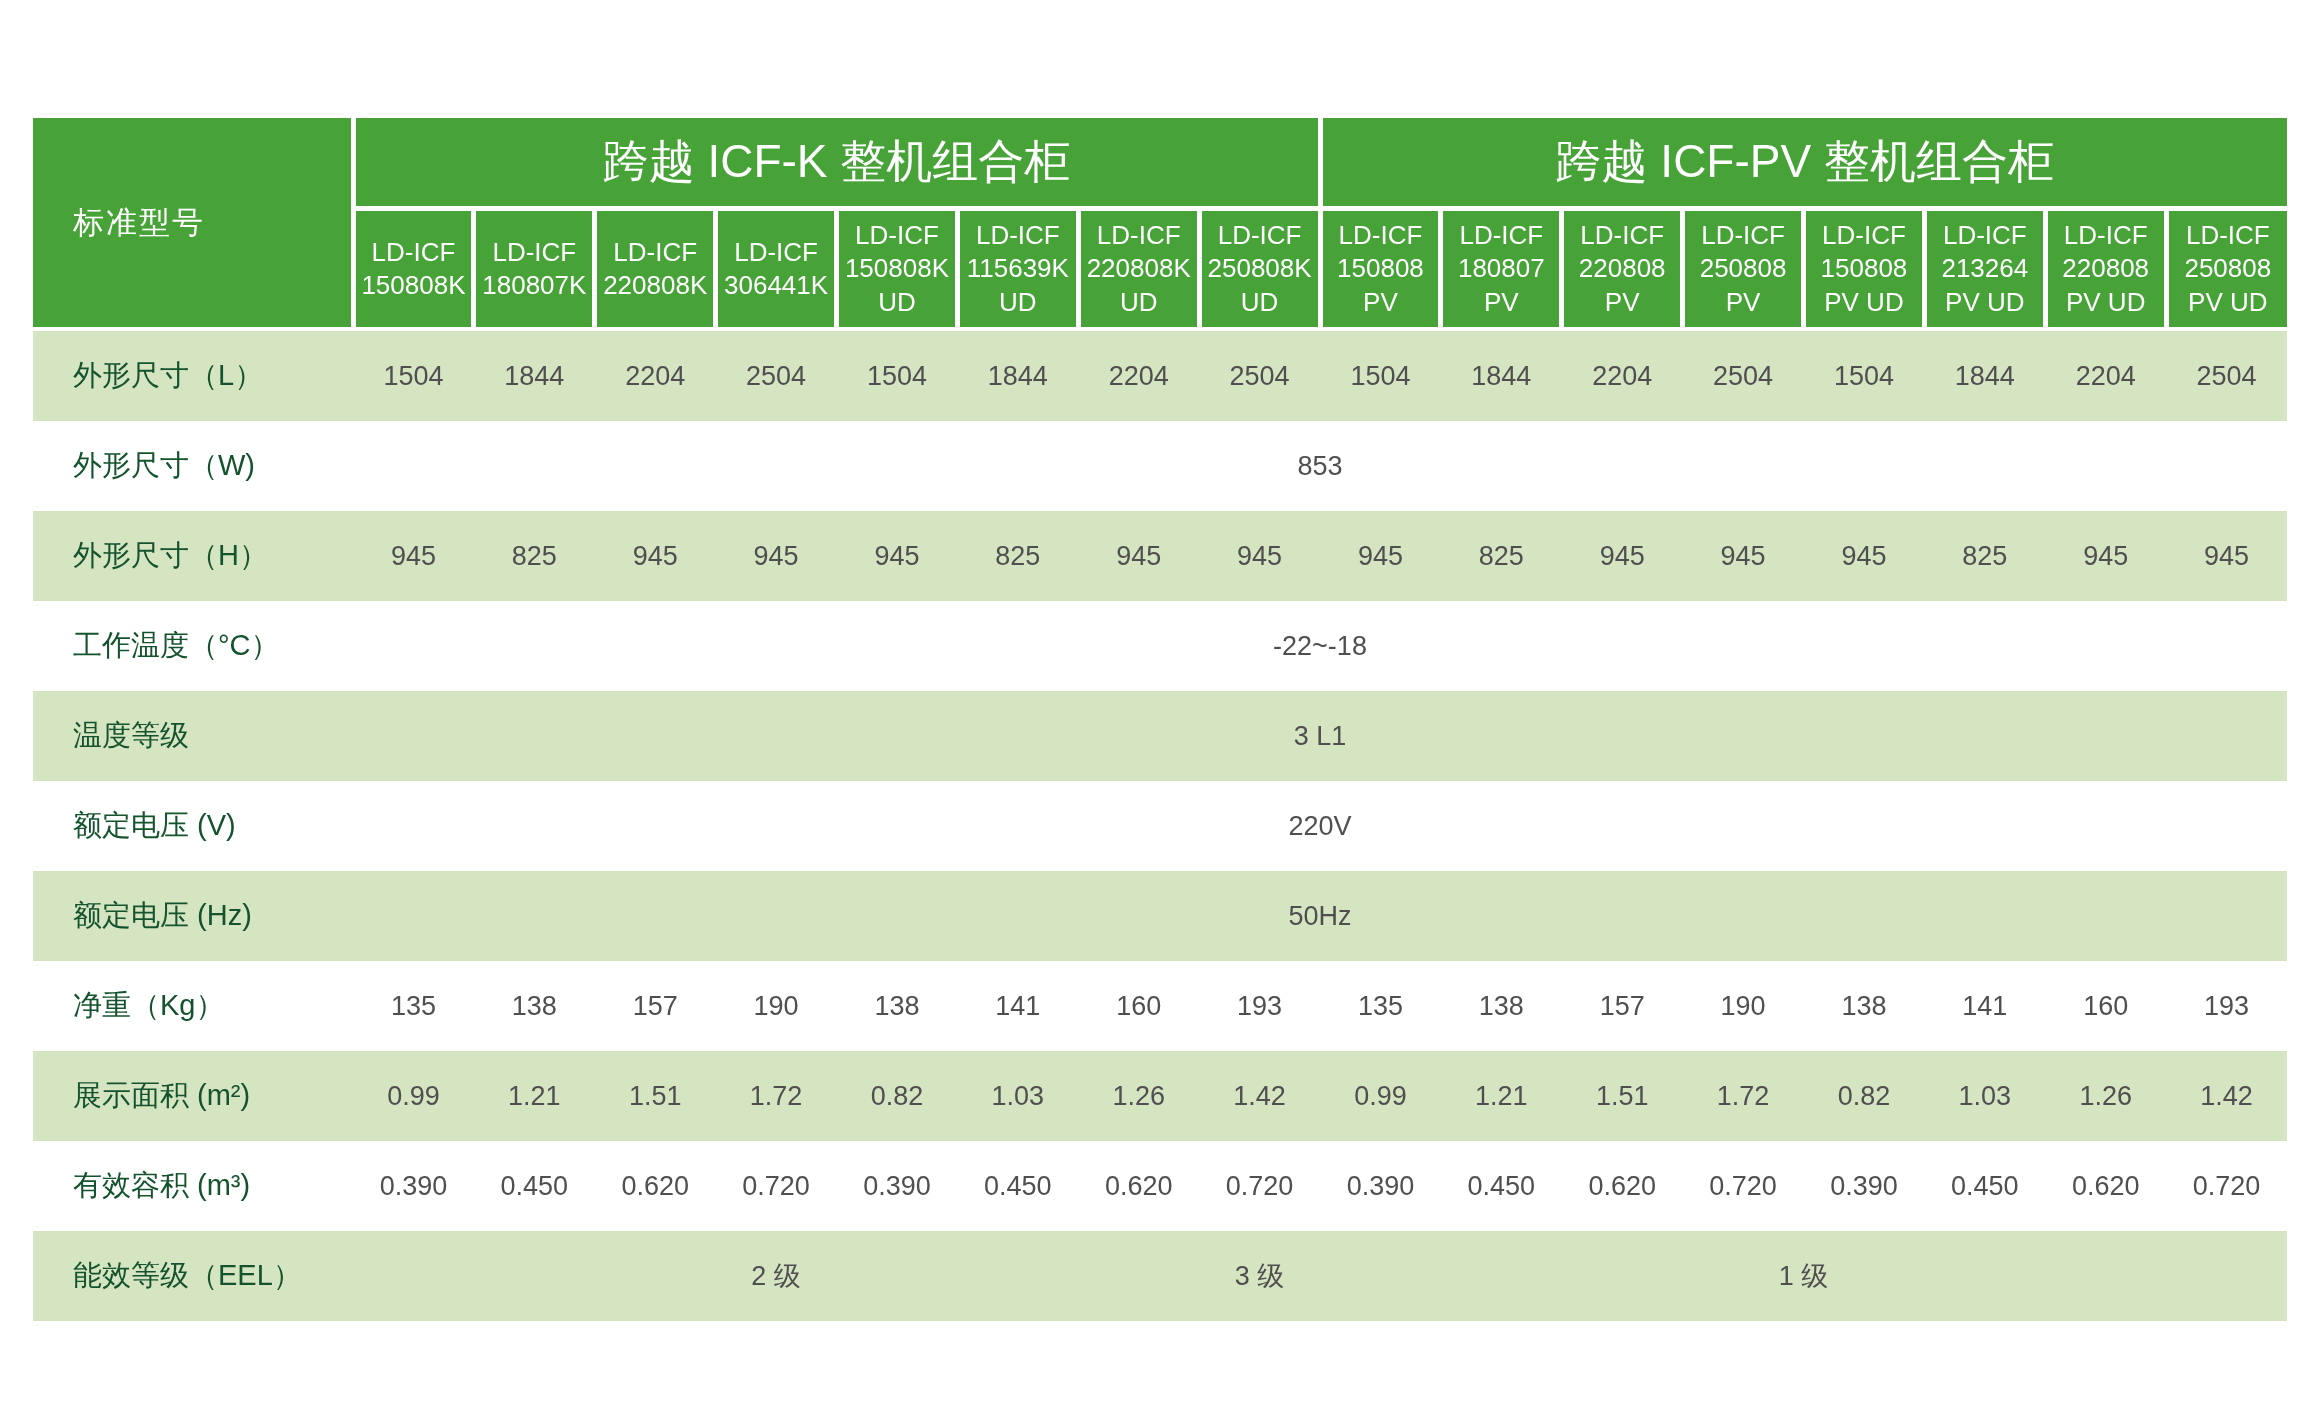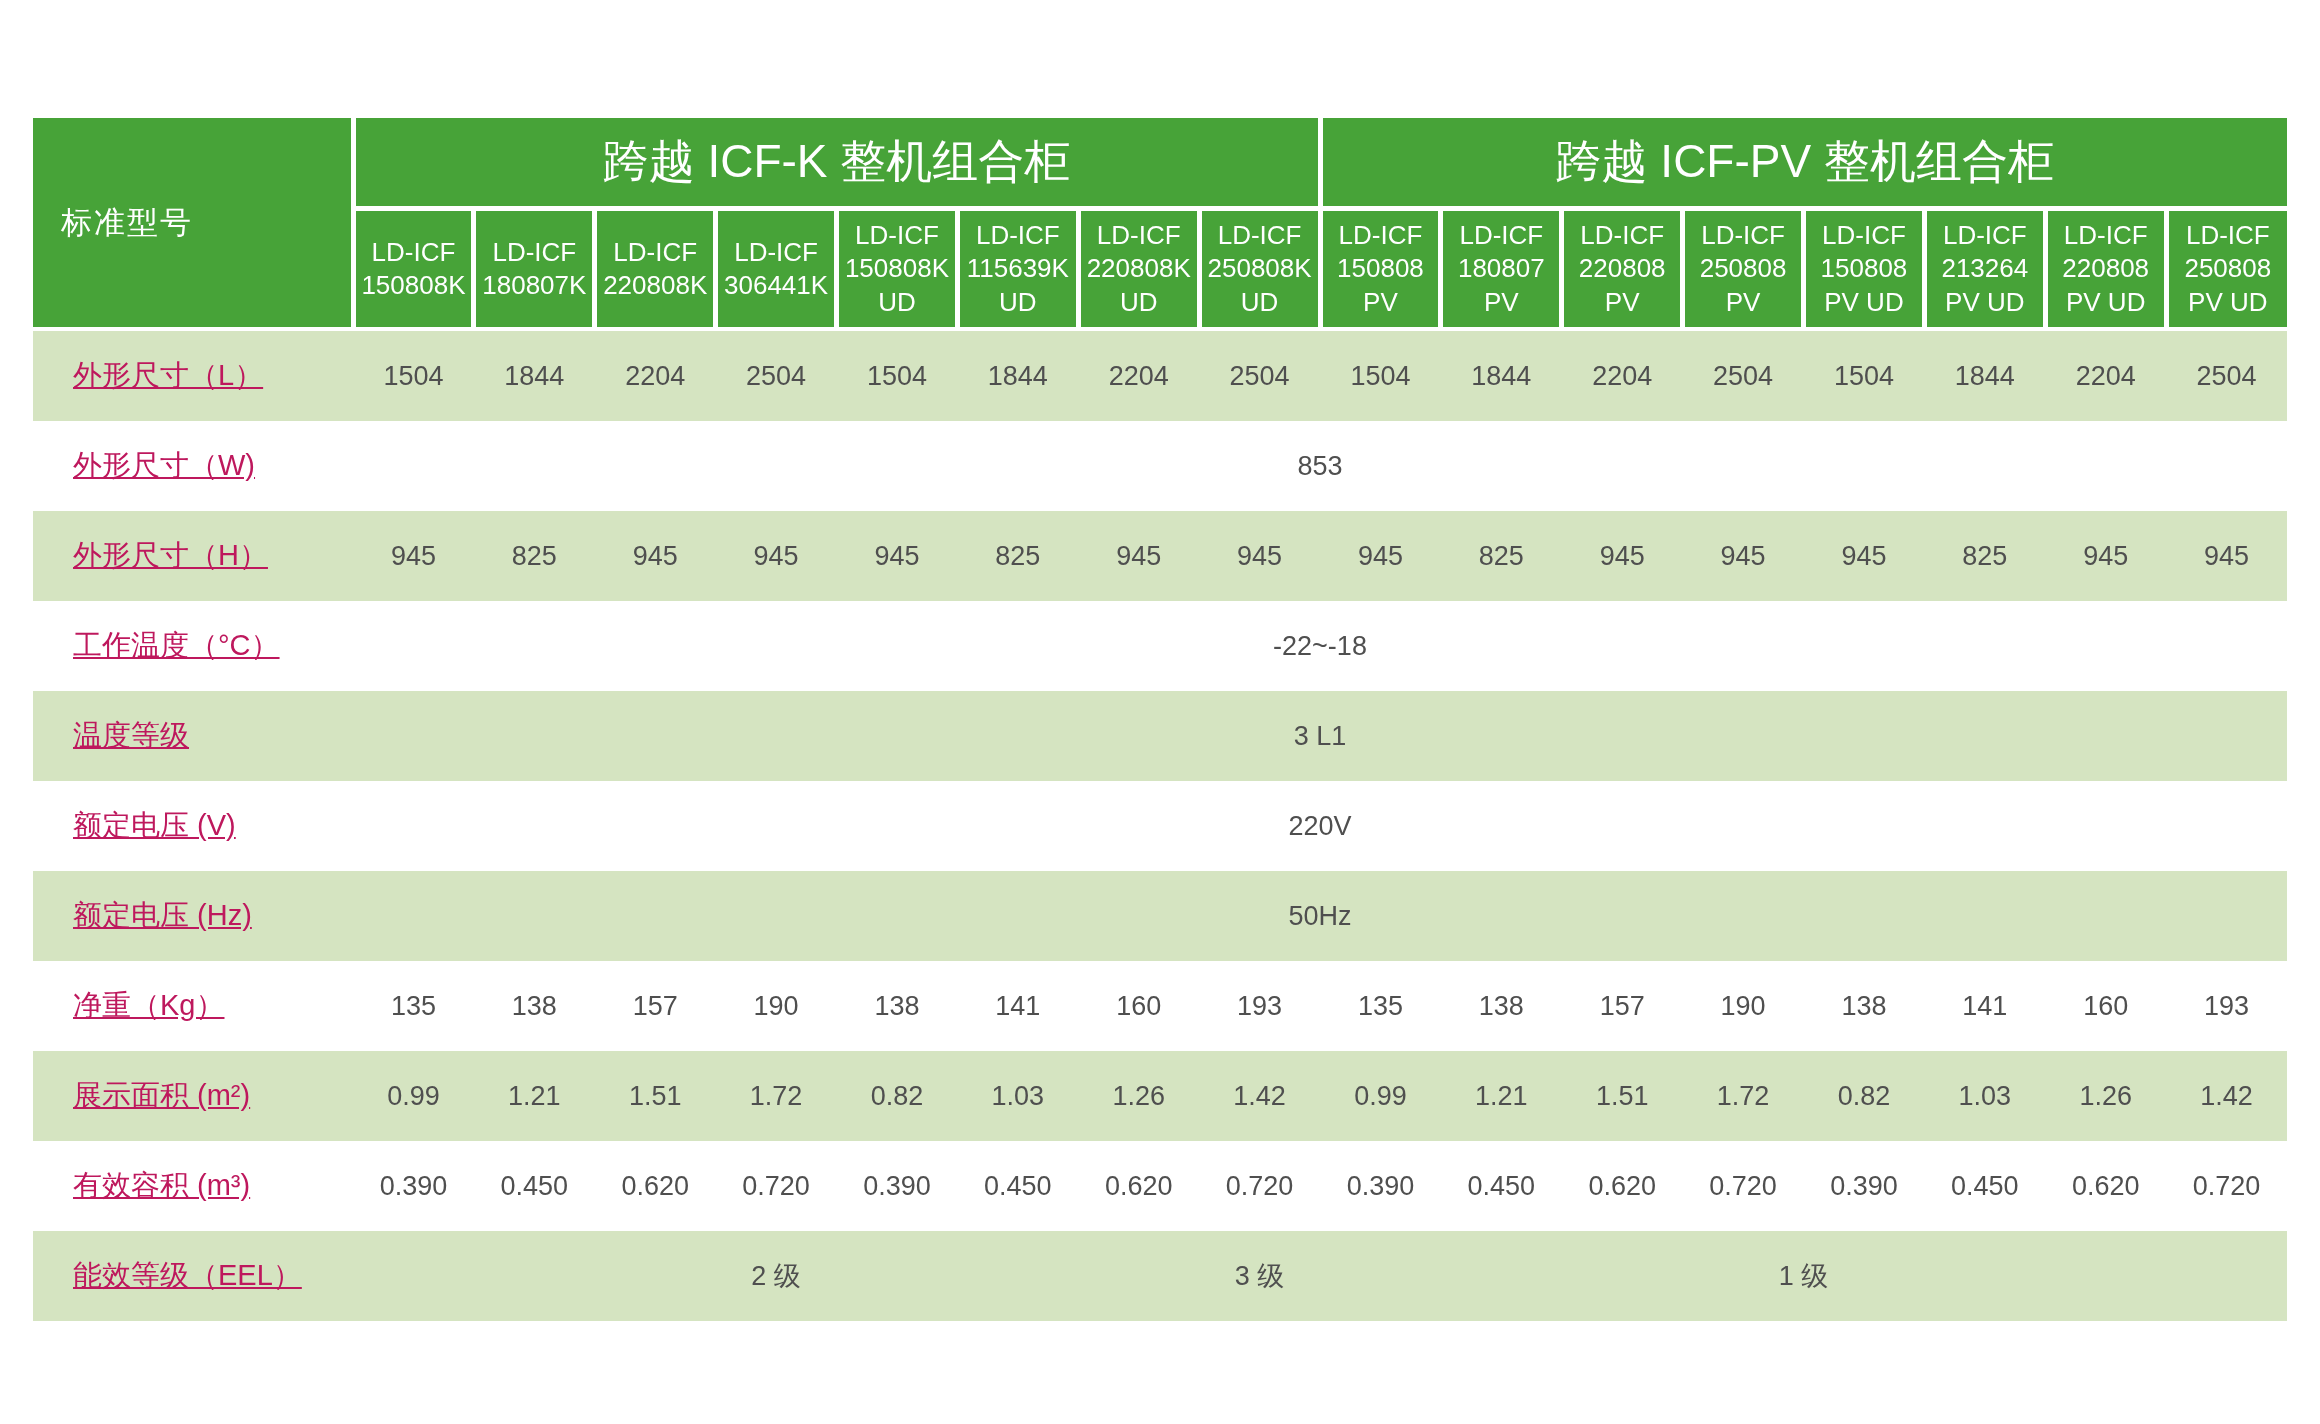--- a/index.html
+++ b/index.html
@@ -17,21 +17,21 @@
   }
   col.c-label{width:320px;}
   thead th{
     background:#47a338;
     color:#ffffff;
     font-weight:normal;
     padding:0;
   }
   th.corner{
     text-align:left;
-    padding-left:28px;
+    padding-left:40px;
     font-size:31px;
     letter-spacing:2px;
   }
   th.group{
     font-size:46px;
     height:88px;
     border-left:5px solid #ffffff;
     border-bottom:5px solid #ffffff;
   }
   th.model{
@@ -45,22 +45,21 @@
     height:90px;
     text-align:center;
     font-size:27px;
     color:#4f4f4f;
     padding:0;
   }
   tbody td.label{
     text-align:left;
     padding-left:40px;
     font-size:29px;
-    color:#be185d;
-    text-decoration:underline;
+    color:#14532d;
   }
   tbody tr.g td{background:#d5e4c1;}
   tbody tr.w td{background:#ffffff;}
   tbody tr:first-child td{border-top:4px solid #ffffff;}
 </style>
 </head>
 <body>
 
 <table class="spec">
   <colgroup>

